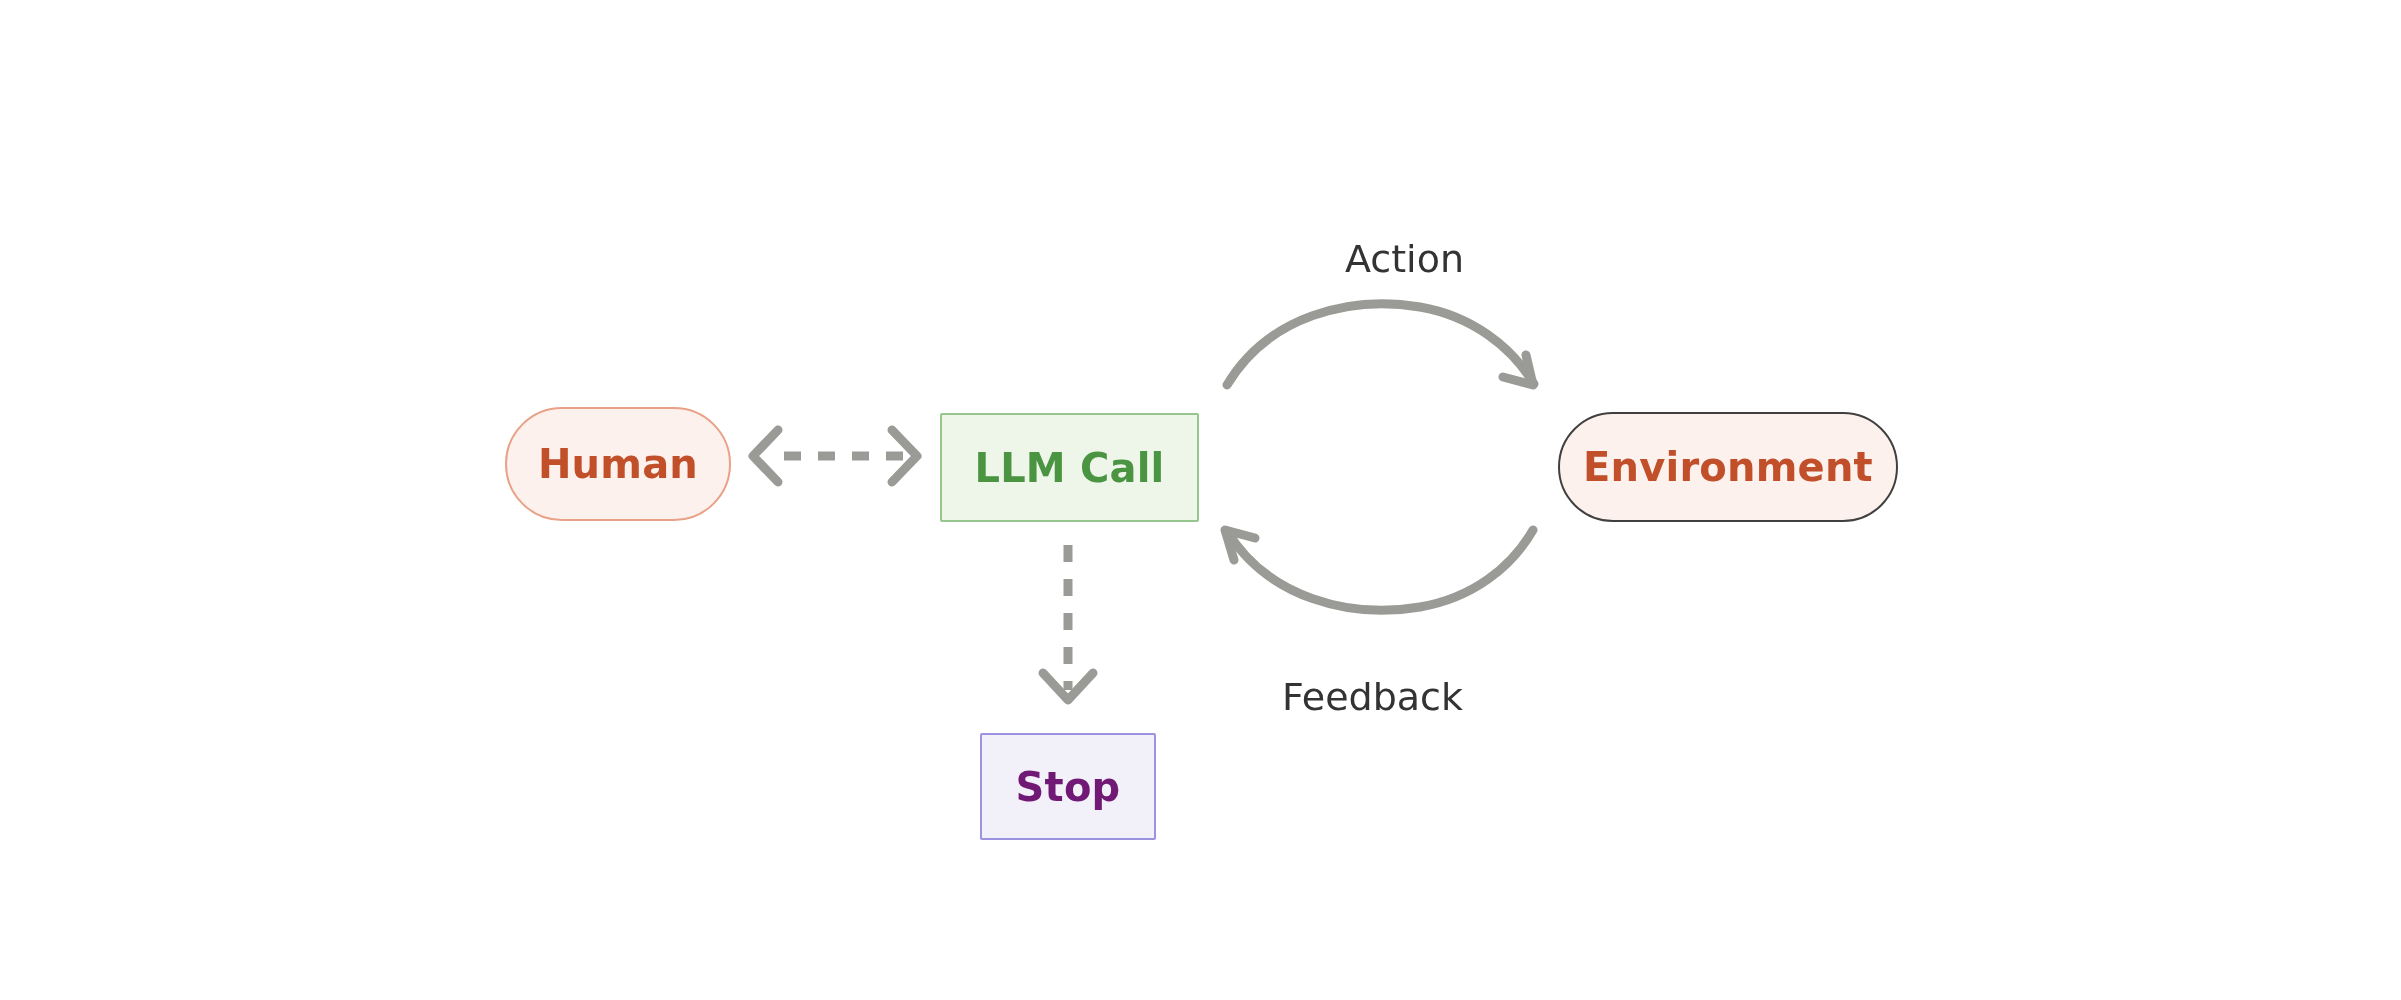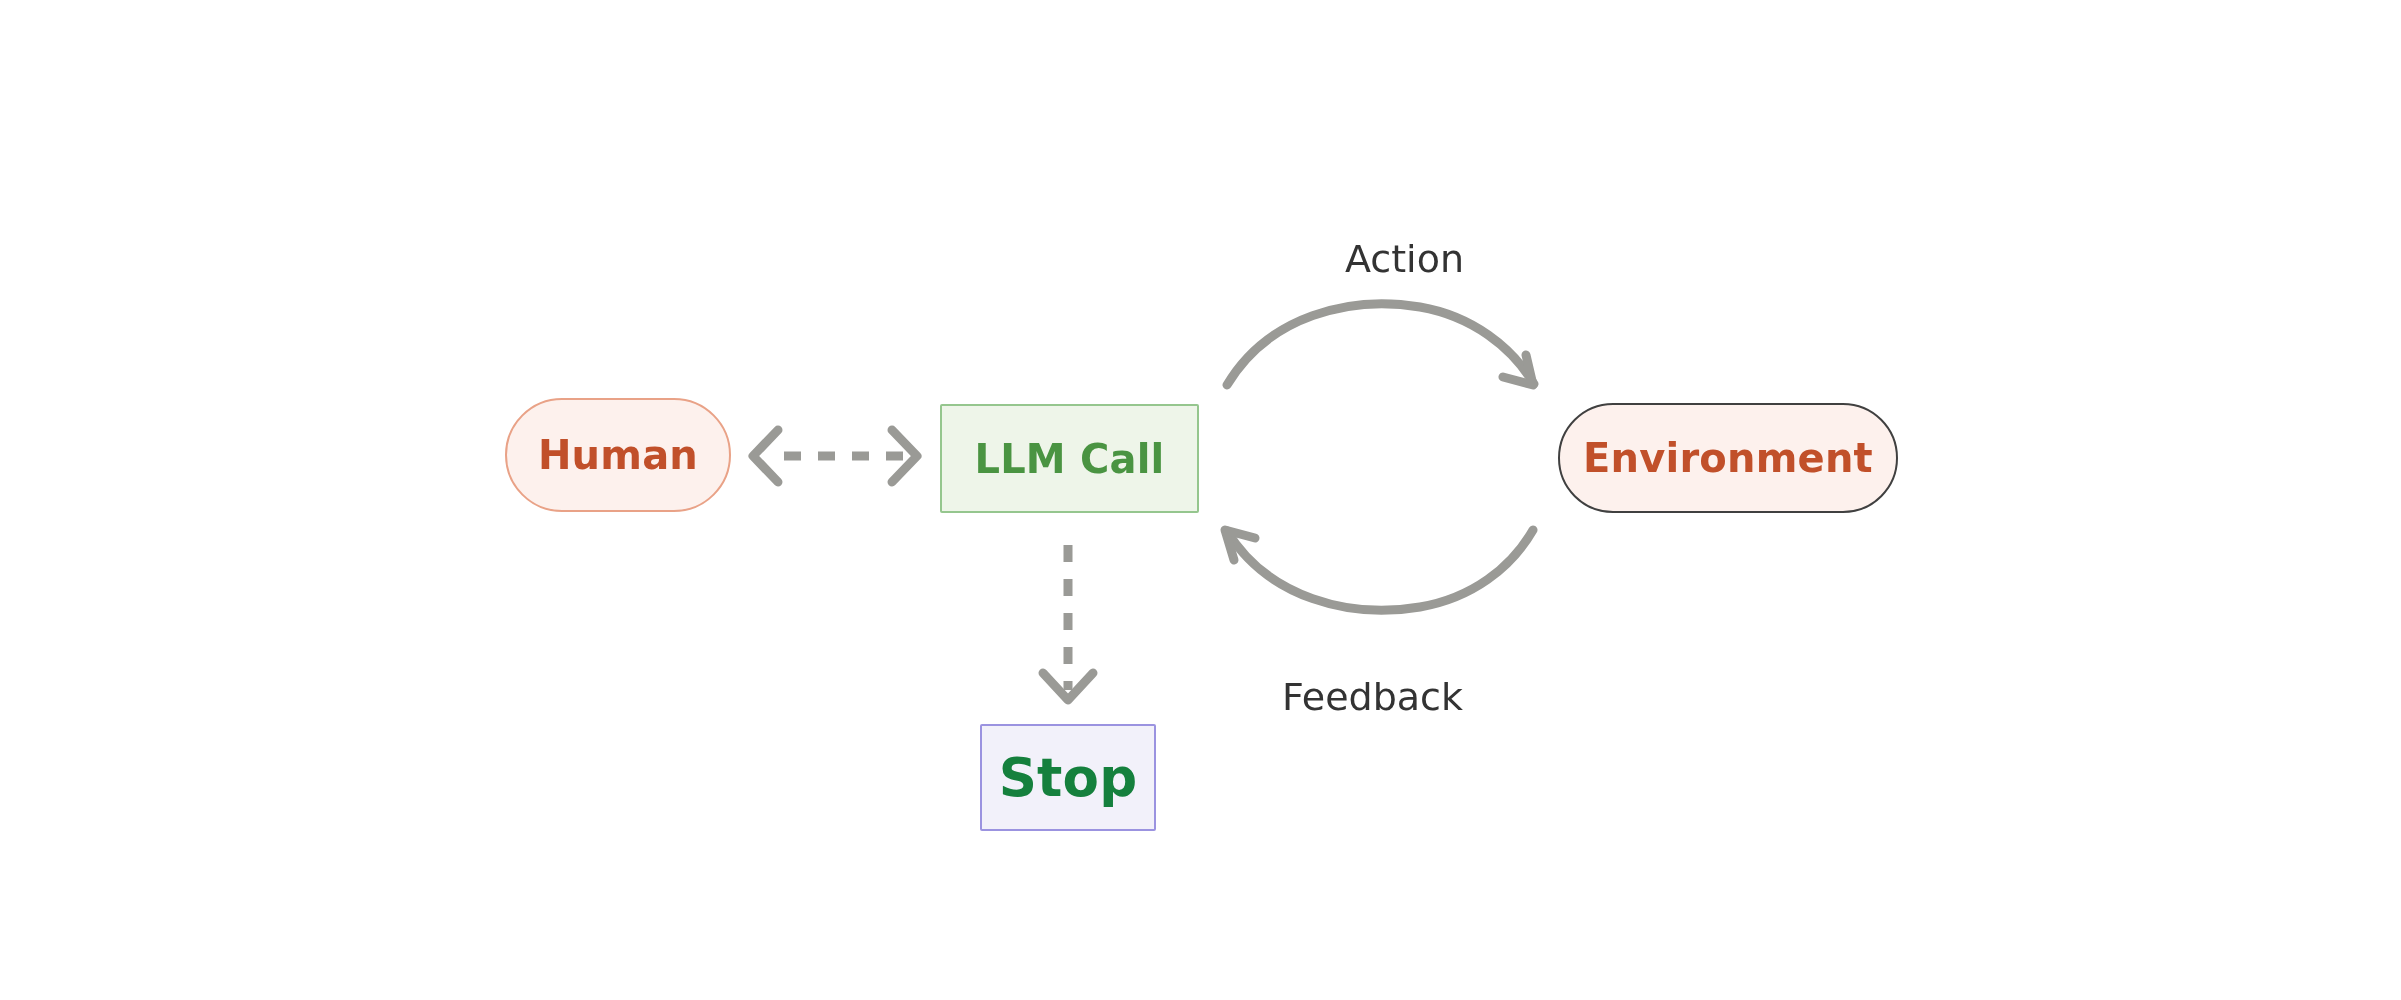--- a/index.html
+++ b/index.html
@@ -28,20 +28,21 @@
   .node {
     position: absolute;
     display: flex;
     align-items: center;
     justify-content: center;
     box-sizing: border-box;
     font-weight: bold;
     letter-spacing: 0.2px;
     white-space: nowrap;
     user-select: none;
+    margin-top: 9px;
   }
   .node-human {
     left: 505px;
     top: 398px;
     width: 226px;
     height: 114px;
     background: #fdf1ed;
     border: 2px solid #e9a287;
     border-radius: 57px;
     color: #c1502a;
@@ -70,22 +71,22 @@
     font-size: 40px;
   }
   .node-stop {
     left: 980px;
     top: 724px;
     width: 176px;
     height: 107px;
     background: #f2f1fa;
     border: 2px solid #9b93e0;
     border-radius: 2px;
-    color: #15803d;
-    font-size: 53px;
+    color: #701a75;
+    font-size: 40px;
   }
   .edge-label {
     position: absolute;
     color: #333333;
     font-size: 38px;
     font-weight: normal;
     white-space: nowrap;
     user-select: none;
   }
   .edge-label-action {

